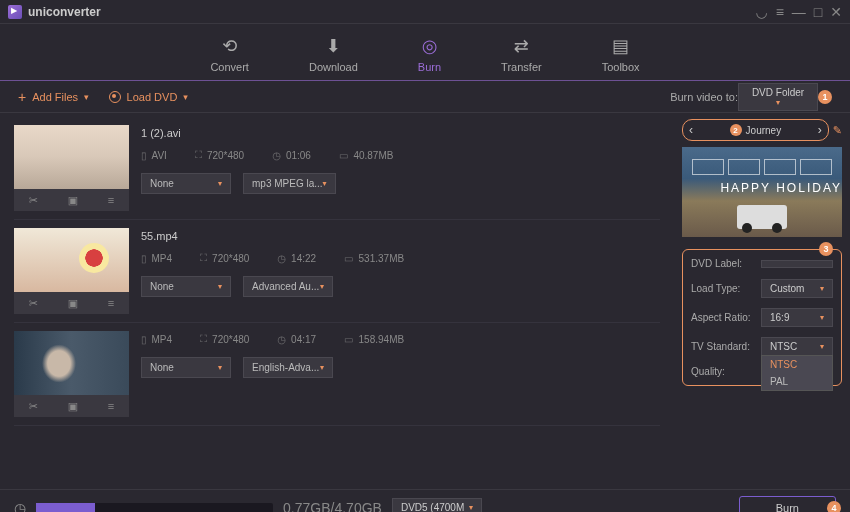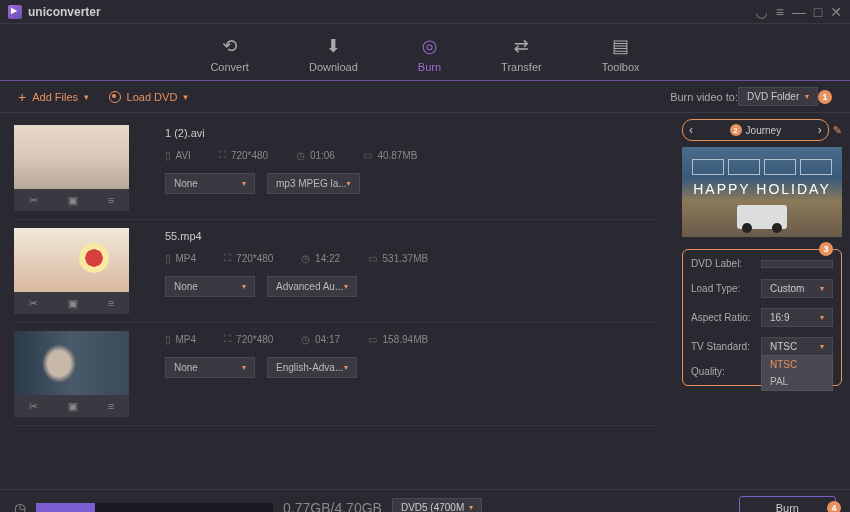--- a/index.html
+++ b/index.html
@@ -19,45 +19,45 @@
 .divider { height: 1px; background: #9b6dd7; opacity: 0.6; }
 .toolbar { height: 32px; display: flex; align-items: center; padding: 0 18px; justify-content: space-between; border-bottom: 1px solid #3a3840; }
 .toolbar-left { display: flex; gap: 20px; align-items: center; }
 .tb-btn { display: flex; align-items: center; gap: 6px; color: #e8915f; cursor: pointer; }
 .tb-btn .plus { color: #e8915f; font-size: 14px; }
 .tb-btn .caret { font-size: 9px; }
 .tb-btn .disc { width: 12px; height: 12px; border: 1.5px solid #e8915f; border-radius: 50%; position: relative; }
 .tb-btn .disc::after { content: ''; position: absolute; width: 4px; height: 4px; background: #e8915f; border-radius: 50%; top: 2.5px; left: 2.5px; }
 .toolbar-right { display: flex; align-items: center; gap: 0; }
 .dropdown { background: #3a3840; border: 1px solid #4a4850; padding: 3px 8px; display: flex; align-items: center; justify-content: space-between; min-width: 90px; cursor: pointer; font-size: 10px; color: #ccc; }
-.dropdown.wide { min-width: 80px; }
+.dropdown.wide { min-width: 80px; flex-direction: column; }
 .caret-down { font-size: 8px; color: #e8915f; }
 .badge { width: 14px; height: 14px; background: #e8915f; color: #fff; border-radius: 50%; font-size: 9px; display: flex; align-items: center; justify-content: center; font-weight: bold; }
 .content { display: flex; height: 376px; }
 .list { flex: 1; overflow-y: auto; padding: 4px 14px; }
 .file-item { display: flex; gap: 12px; padding: 8px 0; border-bottom: 1px solid #35333d; }
 .thumb-wrap { width: 115px; }
 .thumb { width: 115px; height: 64px; background: #555; background-size: cover; background-position: center; }
 .thumb-tools { display: flex; background: #3a3840; height: 22px; align-items: center; justify-content: space-around; color: #888; font-size: 11px; }
 .thumb-tools span { cursor: pointer; }
-.file-info { flex: 1; padding-top: 2px; margin-left: 24px; }
+.file-info { flex: 1; padding-top: 2px; }
 .file-name { color: #ccc; font-size: 11px; margin-bottom: 10px; }
 .file-meta { display: flex; gap: 28px; color: #888; font-size: 10px; margin-bottom: 12px; }
 .file-meta span { display: flex; align-items: center; gap: 5px; }
 .meta-icon { opacity: 0.7; }
 .file-dropdowns { display: flex; gap: 12px; }
 .fd { background: #3a3840; border: 1px solid #4a4850; padding: 4px 8px; display: flex; justify-content: space-between; align-items: center; min-width: 90px; cursor: pointer; font-size: 10px; color: #bbb; }
 .sidebar { width: 176px; padding: 6px 8px; }
 .theme-nav { display: flex; align-items: center; justify-content: space-between; border: 1.5px solid #e8915f; border-radius: 10px; padding: 2px 6px; height: 22px; }
 .theme-nav .arrow { cursor: pointer; color: #ccc; font-size: 12px; }
 .theme-nav .theme-name { font-size: 10px; color: #ccc; }
 .theme-preview { width: 100%; height: 90px; margin-top: 6px; background: linear-gradient(180deg, #4a6a8a 0%, #3a5a7a 35%, #8a7a5a 60%, #6a5a4a 100%); position: relative; overflow: hidden; }
 .preview-frames { position: absolute; top: 12px; left: 10px; right: 10px; display: flex; gap: 4px; }
 .preview-frames div { flex: 1; height: 16px; border: 1px solid rgba(255,255,255,0.6); }
-.preview-text { position: absolute; top: 34px; width: 100%; text-align: center; font-size: 14px; letter-spacing: 2px; color: #fff; }
+.preview-text { position: absolute; top: 34px; width: 100%; text-align: right; font-size: 12px; letter-spacing: 2px; color: #fff; }
 .preview-van { position: absolute; bottom: 8px; left: 50%; transform: translateX(-50%); width: 50px; height: 24px; background: #ddd; border-radius: 3px; }
 .preview-van::before, .preview-van::after { content: ''; position: absolute; width: 10px; height: 10px; background: #222; border-radius: 50%; bottom: -4px; }
 .preview-van::before { left: 5px; } .preview-van::after { right: 5px; }
 .settings-box { border: 1.5px solid #e8915f; border-radius: 6px; padding: 8px; margin-top: 12px; position: relative; }
 .settings-row { display: flex; align-items: center; margin-bottom: 10px; gap: 4px; }
 .settings-row label { width: 66px; font-size: 10px; color: #aaa; }
 .settings-row .dropdown { flex: 1; min-width: auto; }
 .tv-dropdown-wrap { position: relative; flex: 1; }
 .tv-options { position: absolute; top: 18px; left: 0; right: 0; background: #4a4852; border: 1px solid #555; z-index: 10; }
 .tv-options div { padding: 3px 8px; font-size: 10px; color: #e8915f; cursor: pointer; }

